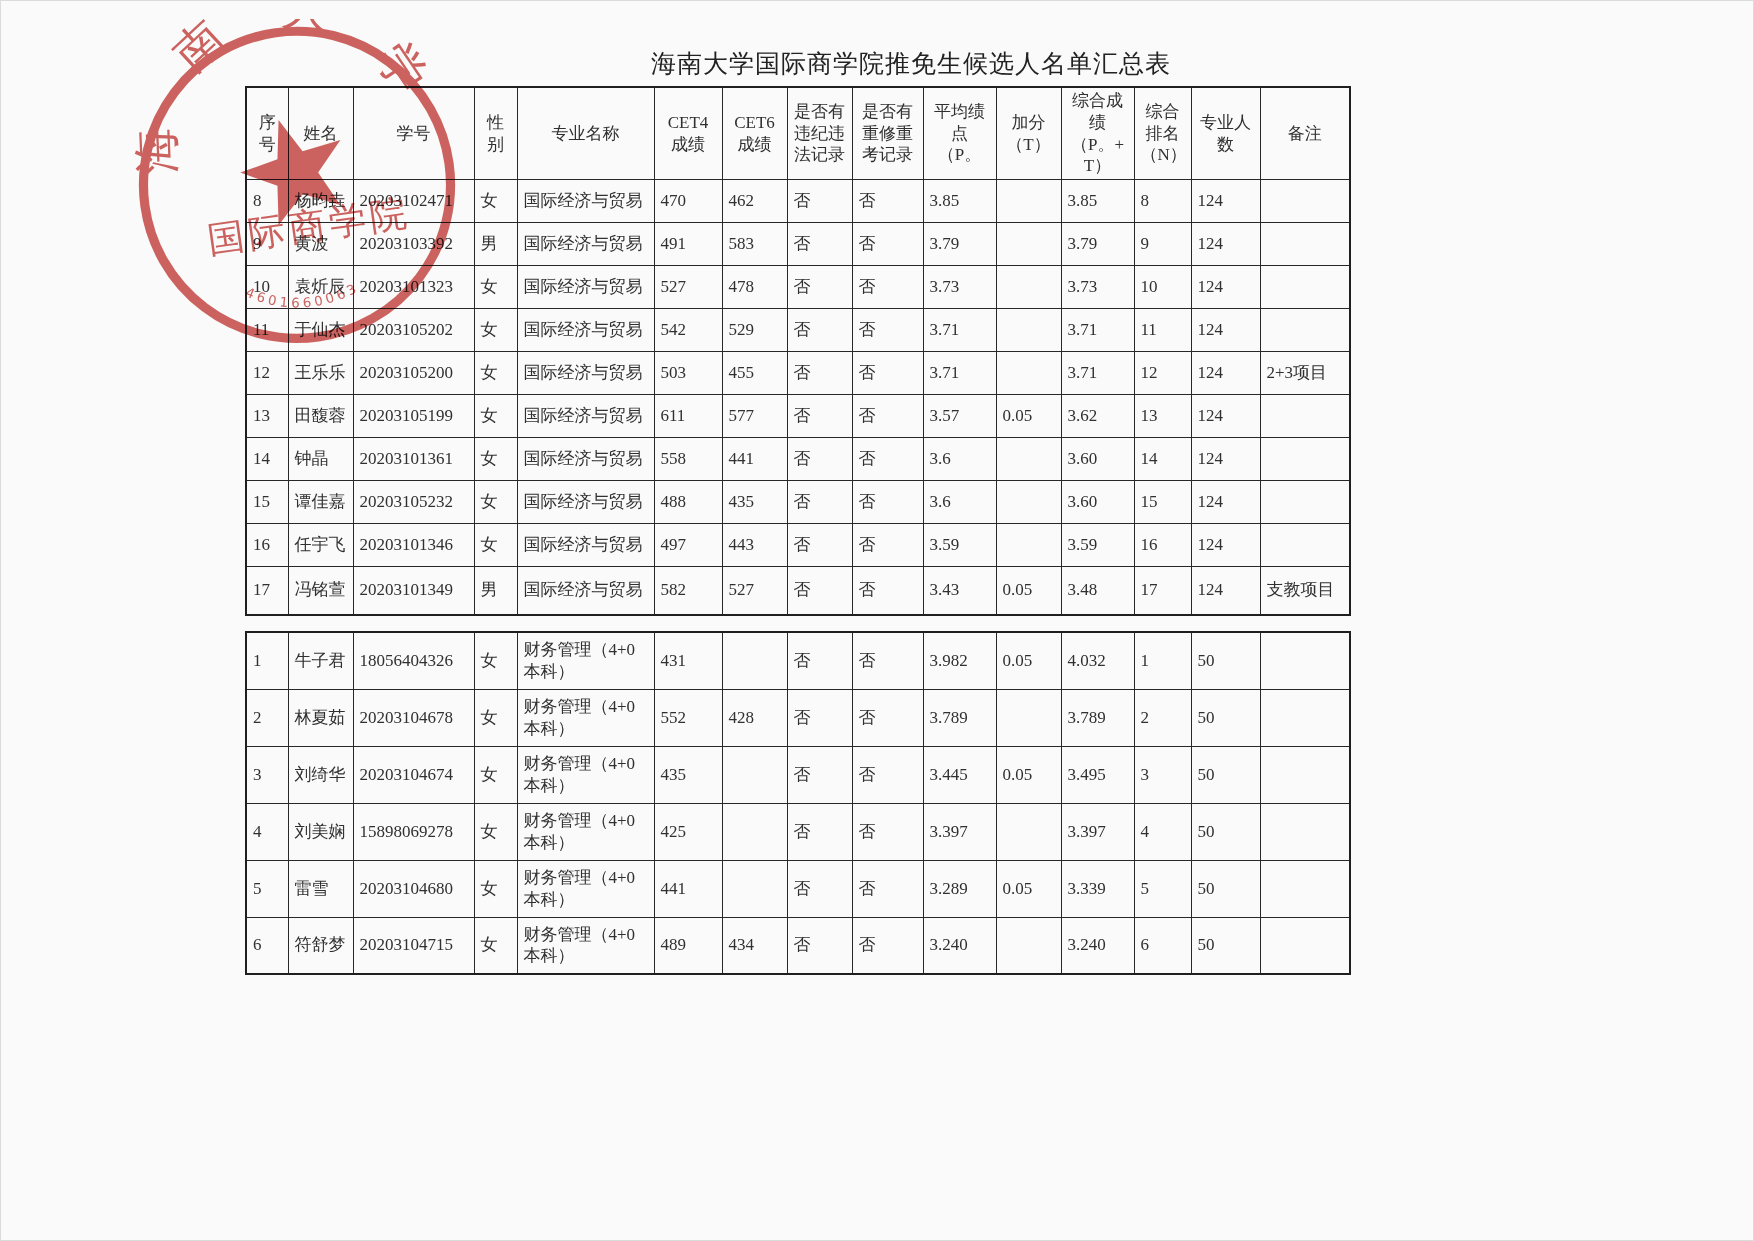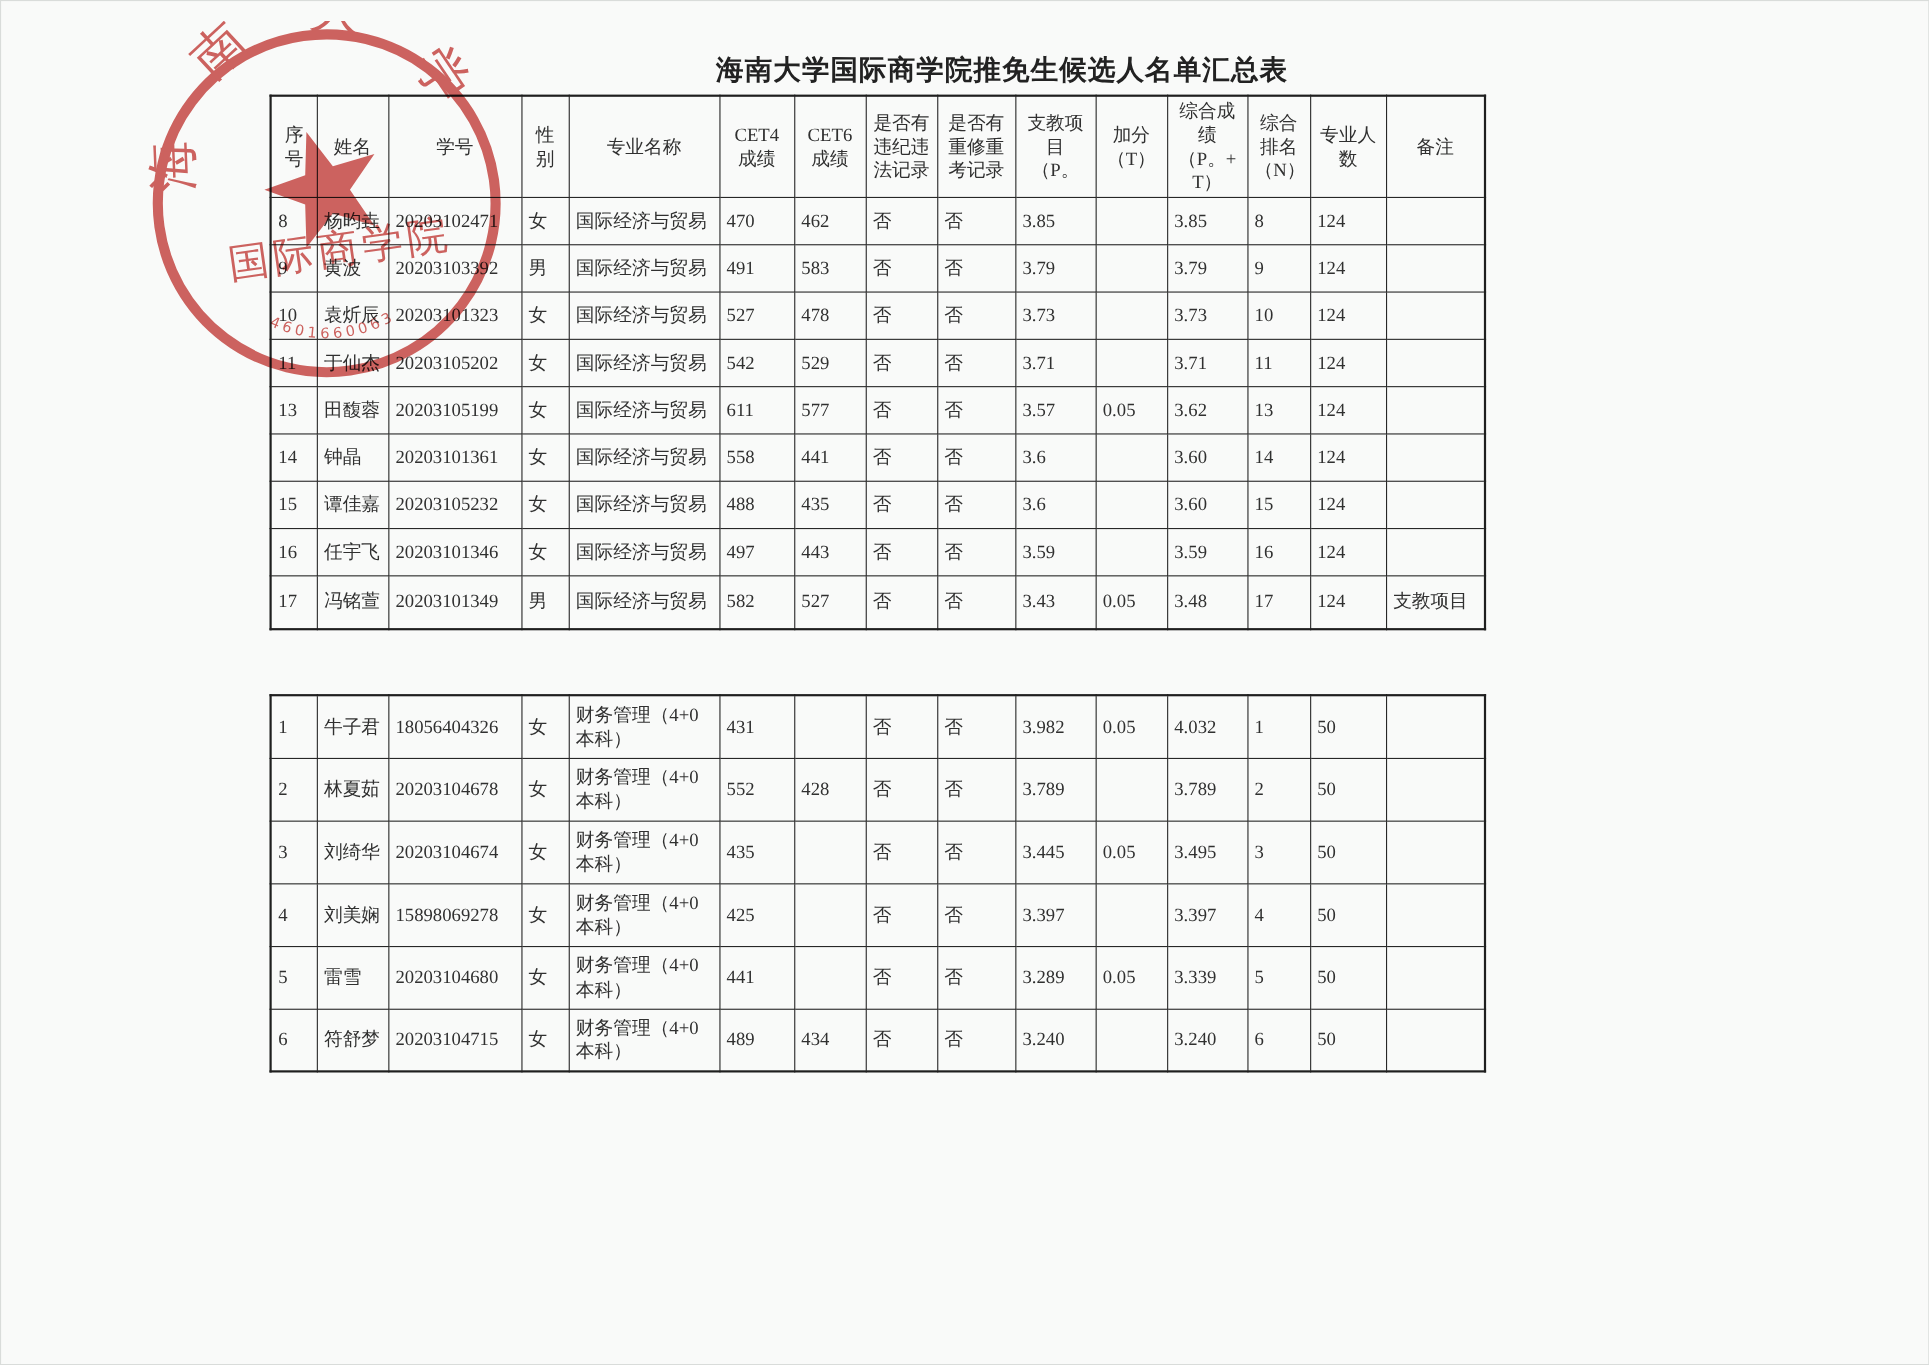--- a/index.html
+++ b/index.html
@@ -10,21 +10,21 @@
     border:1px solid #d9dcda;
     box-sizing:border-box;
     overflow:hidden;
     font-family:"Liberation Serif","DejaVu Serif",serif;
     color:#2d2d2d;
   }
   .doc-title{
     position:absolute;
     left:540px;top:46px;width:740px;
     text-align:center;
-    font-size:25px;font-weight:bold;
+    font-size:25px;font-weight:normal;
     letter-spacing:1px;
     color:#222;
   }
   table.grid{
     border-collapse:collapse;
     table-layout:fixed;
     width:1104px;
     background:transparent;
     border:2.5px solid #1f1f1f;
   }
@@ -84,21 +84,21 @@
       <tr>
           <th>序号</th>
           <th>姓名</th>
           <th>学号</th>
           <th>性别</th>
           <th>专业名称</th>
           <th>CET4成绩</th>
           <th>CET6成绩</th>
           <th>是否有违纪违法记录</th>
           <th>是否有重修重考记录</th>
-          <th>支教项目（P。</th>
+          <th>平均绩点（P。</th>
           <th>加分（T）</th>
           <th>综合成绩（P。+T）</th>
           <th>综合排名（N）</th>
           <th>专业人数</th>
           <th>备注</th>
         </tr>
     </thead>
     <tbody>
         <tr>
           <td>8</td>
@@ -160,20 +160,37 @@
           <td>542</td>
           <td>529</td>
           <td>否</td>
           <td>否</td>
           <td>3.71</td>
           <td></td>
           <td>3.71</td>
           <td>11</td>
           <td>124</td>
           <td></td>
+        </tr>
+        <tr>
+          <td>12</td>
+          <td>王乐乐</td>
+          <td>20203105200</td>
+          <td>女</td>
+          <td>国际经济与贸易</td>
+          <td>503</td>
+          <td>455</td>
+          <td>否</td>
+          <td>否</td>
+          <td>3.71</td>
+          <td></td>
+          <td>3.71</td>
+          <td>12</td>
+          <td>124</td>
+          <td>2+3项目</td>
         </tr>
         <tr>
           <td>13</td>
           <td>田馥蓉</td>
           <td>20203105199</td>
           <td>女</td>
           <td>国际经济与贸易</td>
           <td>611</td>
           <td>577</td>
           <td>否</td>

